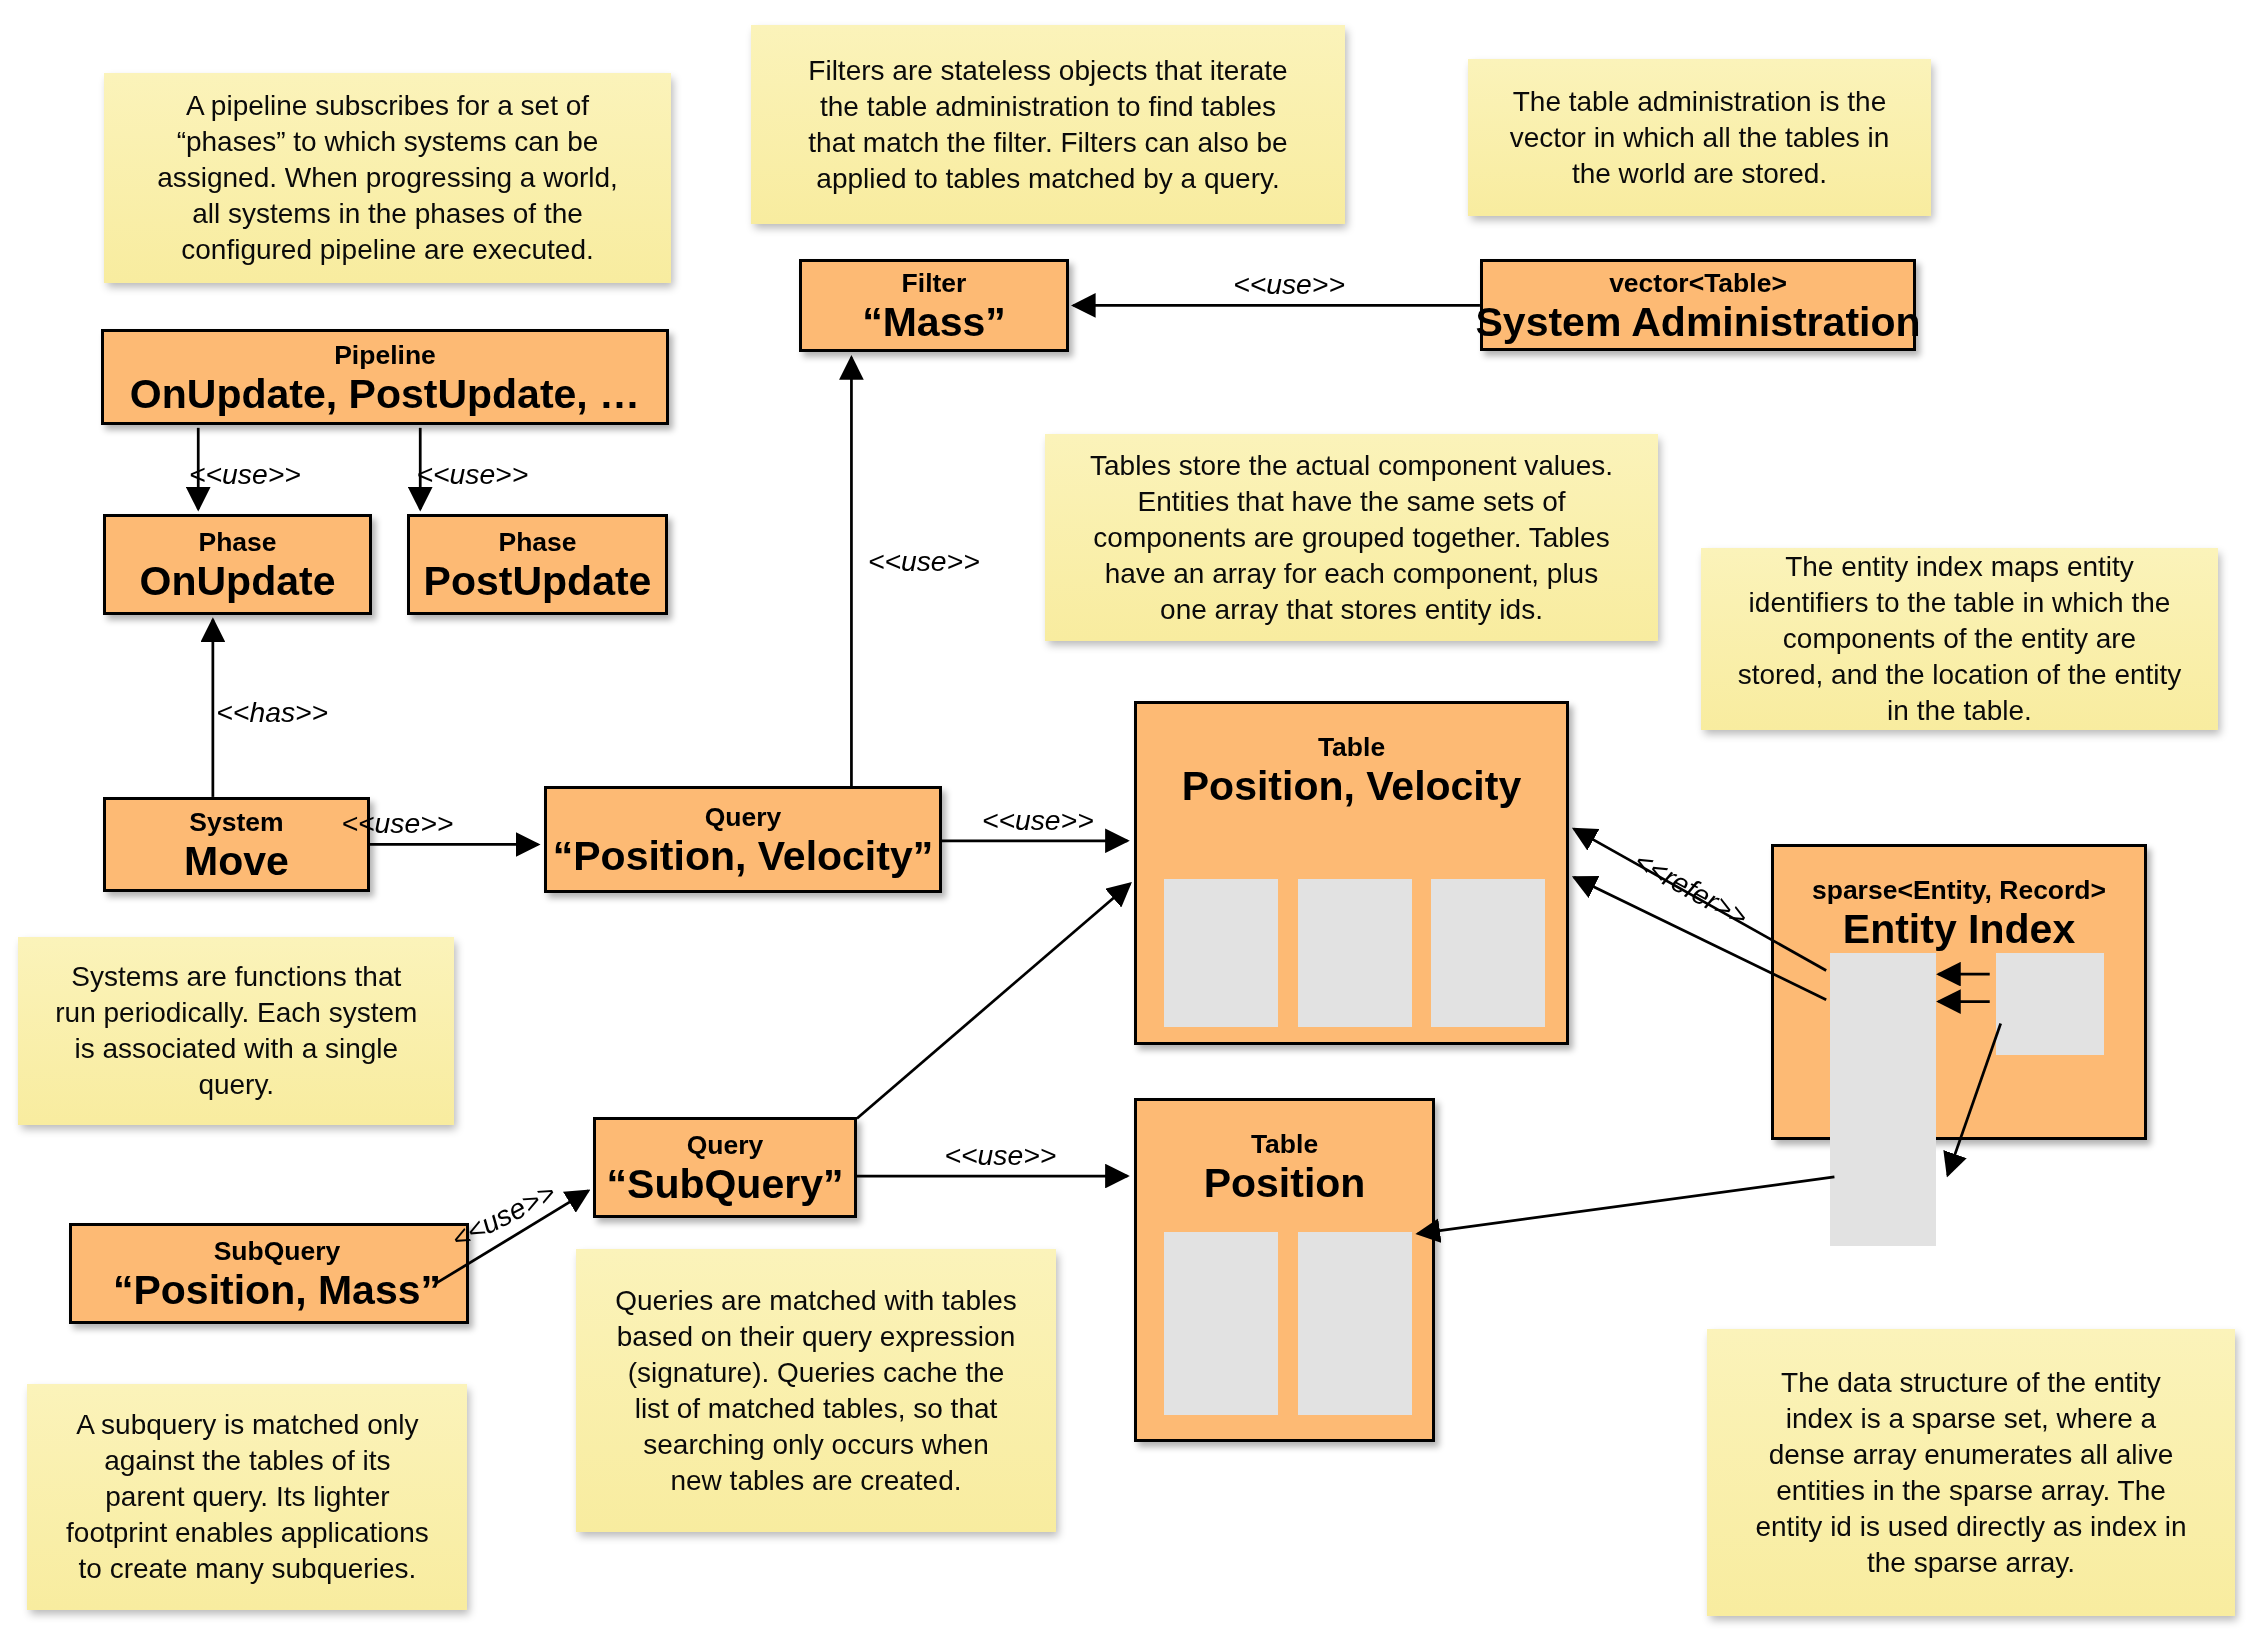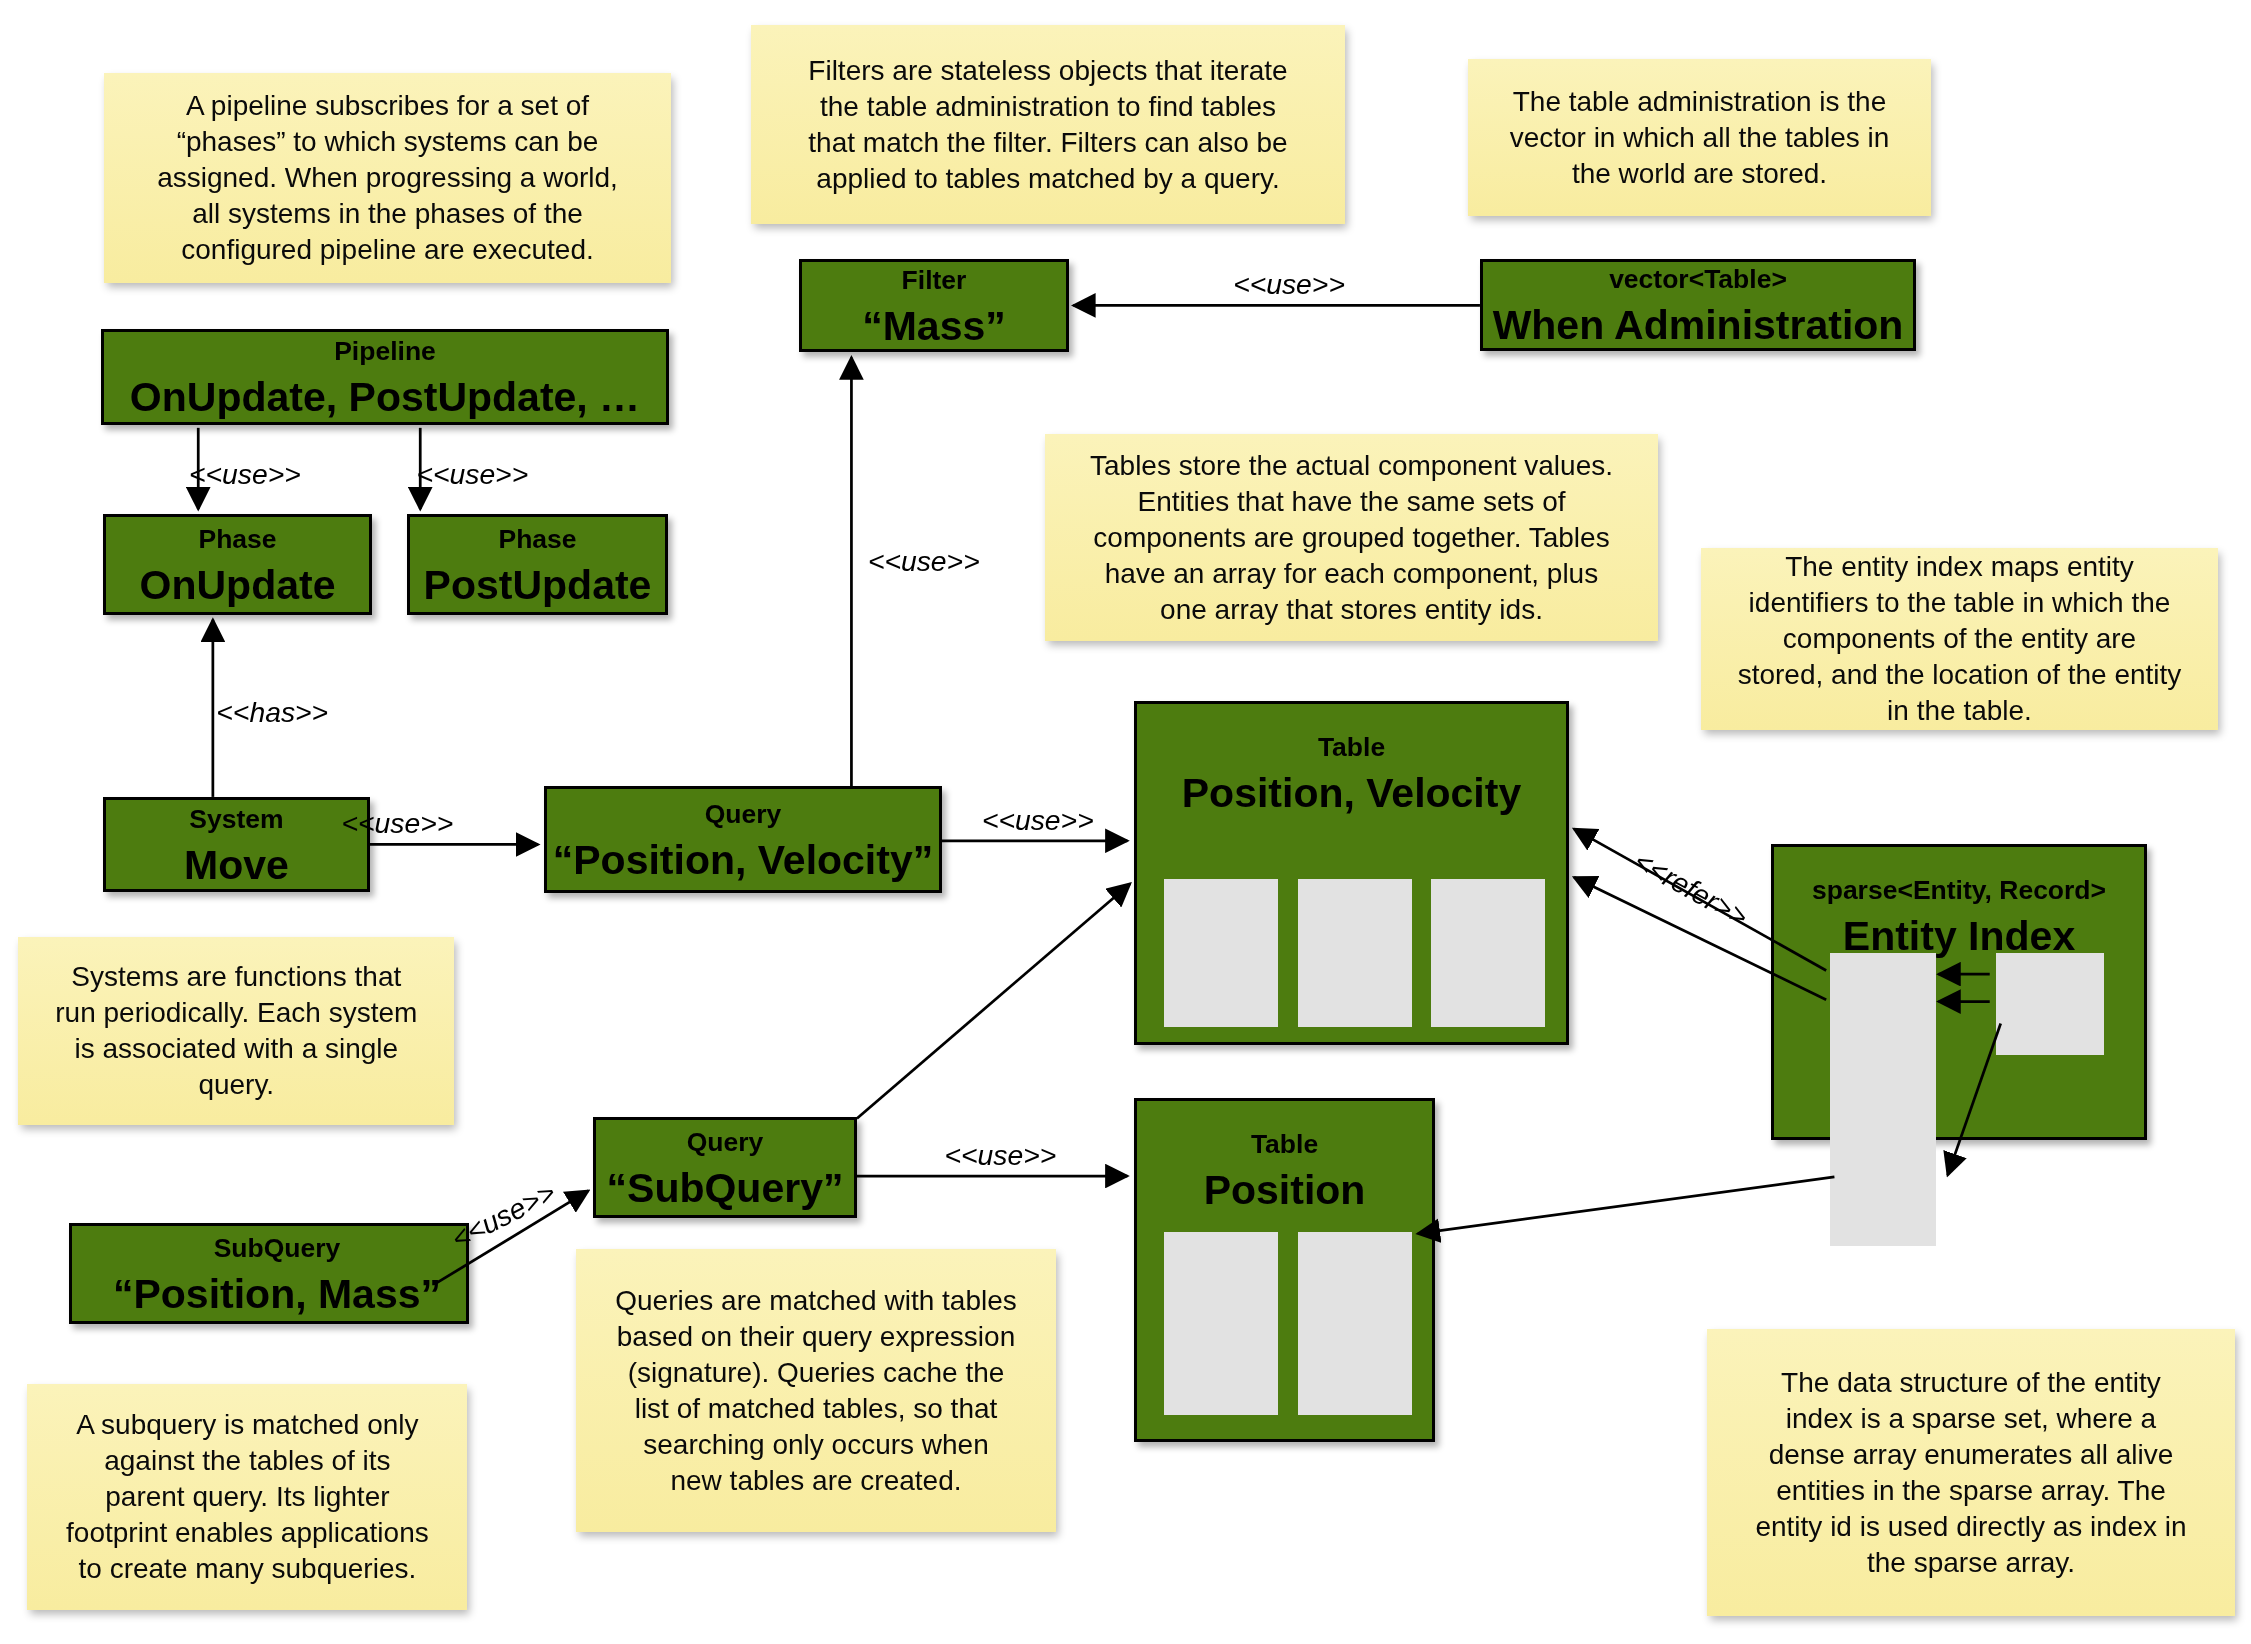--- a/index.html
+++ b/index.html
@@ -16,26 +16,26 @@
     box-shadow:2.7px 4.6px 8.2px rgba(0,0,0,0.28);
     display:flex;align-items:center;justify-content:center;
     text-align:center;
     font-size:28px;line-height:36px;color:#0a0a0a;
     white-space:pre-line;
     box-sizing:border-box;
     padding:9.1px 12.8px;
   }
   .uml-box{
     position:absolute;
-    background:#4d7c0f;
+    background:#fdba74;
     border:3.7px solid #000;
     box-shadow:3.7px 4.6px 6.4px rgba(0,0,0,0.30);
     box-sizing:border-box;
     display:flex;flex-direction:column;align-items:center;justify-content:center;
-    text-align:center;color:#000;gap:7px;
+    text-align:center;color:#000;
   }
   .uml-box.top-align{justify-content:flex-start;padding-top:27px;}
   .box-title{font-size:26.5px;font-weight:bold;line-height:33px;}
   .box-value{font-size:41px;font-weight:bold;line-height:44px;white-space:nowrap;}
   .array-col{
     position:absolute;
     background:#E2E2E2;
   }
   svg.overlay{position:absolute;left:0;top:0;width:2251px;height:1645px;pointer-events:none;}
   svg.overlay line{stroke:#000;stroke-width:3;}
@@ -90,21 +90,21 @@
 entity id is used directly as index in
 the sparse array.</div>
 
   <div class="uml-box" style="left:799px;top:259px;width:270px;height:93px;">
     <div class="box-title">Filter</div>
     <div class="box-value">“Mass”</div>
   </div>
 
   <div class="uml-box" style="left:1480px;top:259px;width:436px;height:92px;">
     <div class="box-title">vector&lt;Table&gt;</div>
-    <div class="box-value">When Administration</div>
+    <div class="box-value">System Administration</div>
   </div>
 
   <div class="uml-box" style="left:101px;top:329px;width:568px;height:96px;">
     <div class="box-title">Pipeline</div>
     <div class="box-value">OnUpdate, PostUpdate, …</div>
   </div>
 
   <div class="uml-box" style="left:103px;top:514px;width:269px;height:101px;">
     <div class="box-title">Phase</div>
     <div class="box-value">OnUpdate</div>

